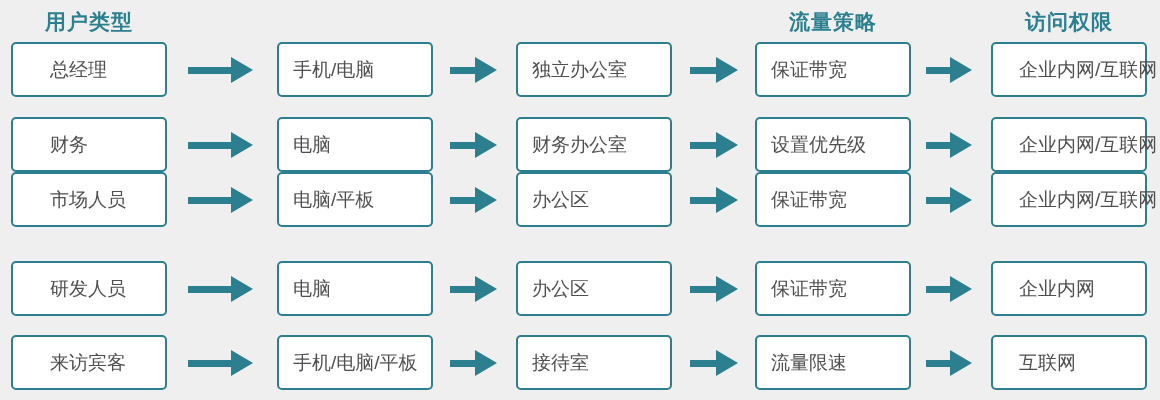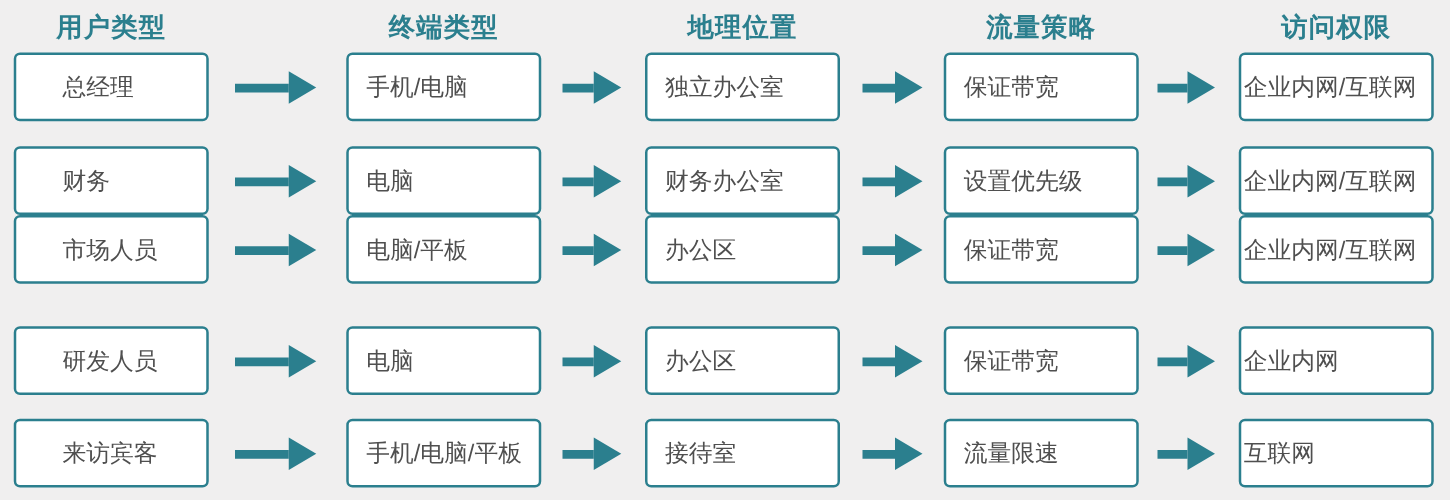--- a/index.html
+++ b/index.html
@@ -27,21 +27,21 @@
     position: absolute; width: 156px; height: 55px;
     box-sizing: border-box;
     background: var(--box-bg);
     border: 2px solid var(--accent);
     border-radius: 5px;
     display: flex; align-items: center;
     font-size: 19px; color: var(--box-text);
     padding-left: 14px; white-space: nowrap; text-align: right;
   }
   .box.pad-lg { padding-left: 37px; }
-  .box.pad-sm { padding-left: 2px; }
+  .box.pad-sm { padding-left: 26px; }
 
   
   .c0 { left: 11px; }
   .c1 { left: 277px; }
   .c2 { left: 516px; }
   .c3 { left: 755px; }
   .c4 { left: 991px; }
 
   
   .r0 { top: 42px; }
@@ -67,22 +67,20 @@
   .a1 { left: 450px; width: 47px; }
   .a2 { left: 690px; width: 48px; }
   .a3 { left: 926px; width: 46px; }
 </style>
 </head>
 <body>
 
 <div class="stage">
 
   <div class="col-header c0">用户类型</div>
-  <div class="col-header c1">终端类型</div>
-  <div class="col-header c2">地理位置</div>
   <div class="col-header c4">访问权限</div>
   <div class="col-header c3">流量策略</div>
 
   <div>
     <div class="box pad-lg c0 r0">总经理</div>
     <div class="arrow a0 r0">
         <span class="shaft"></span>
         <span class="head"></span>
       </div>
     <div class="box c1 r0">手机/电脑</div>

